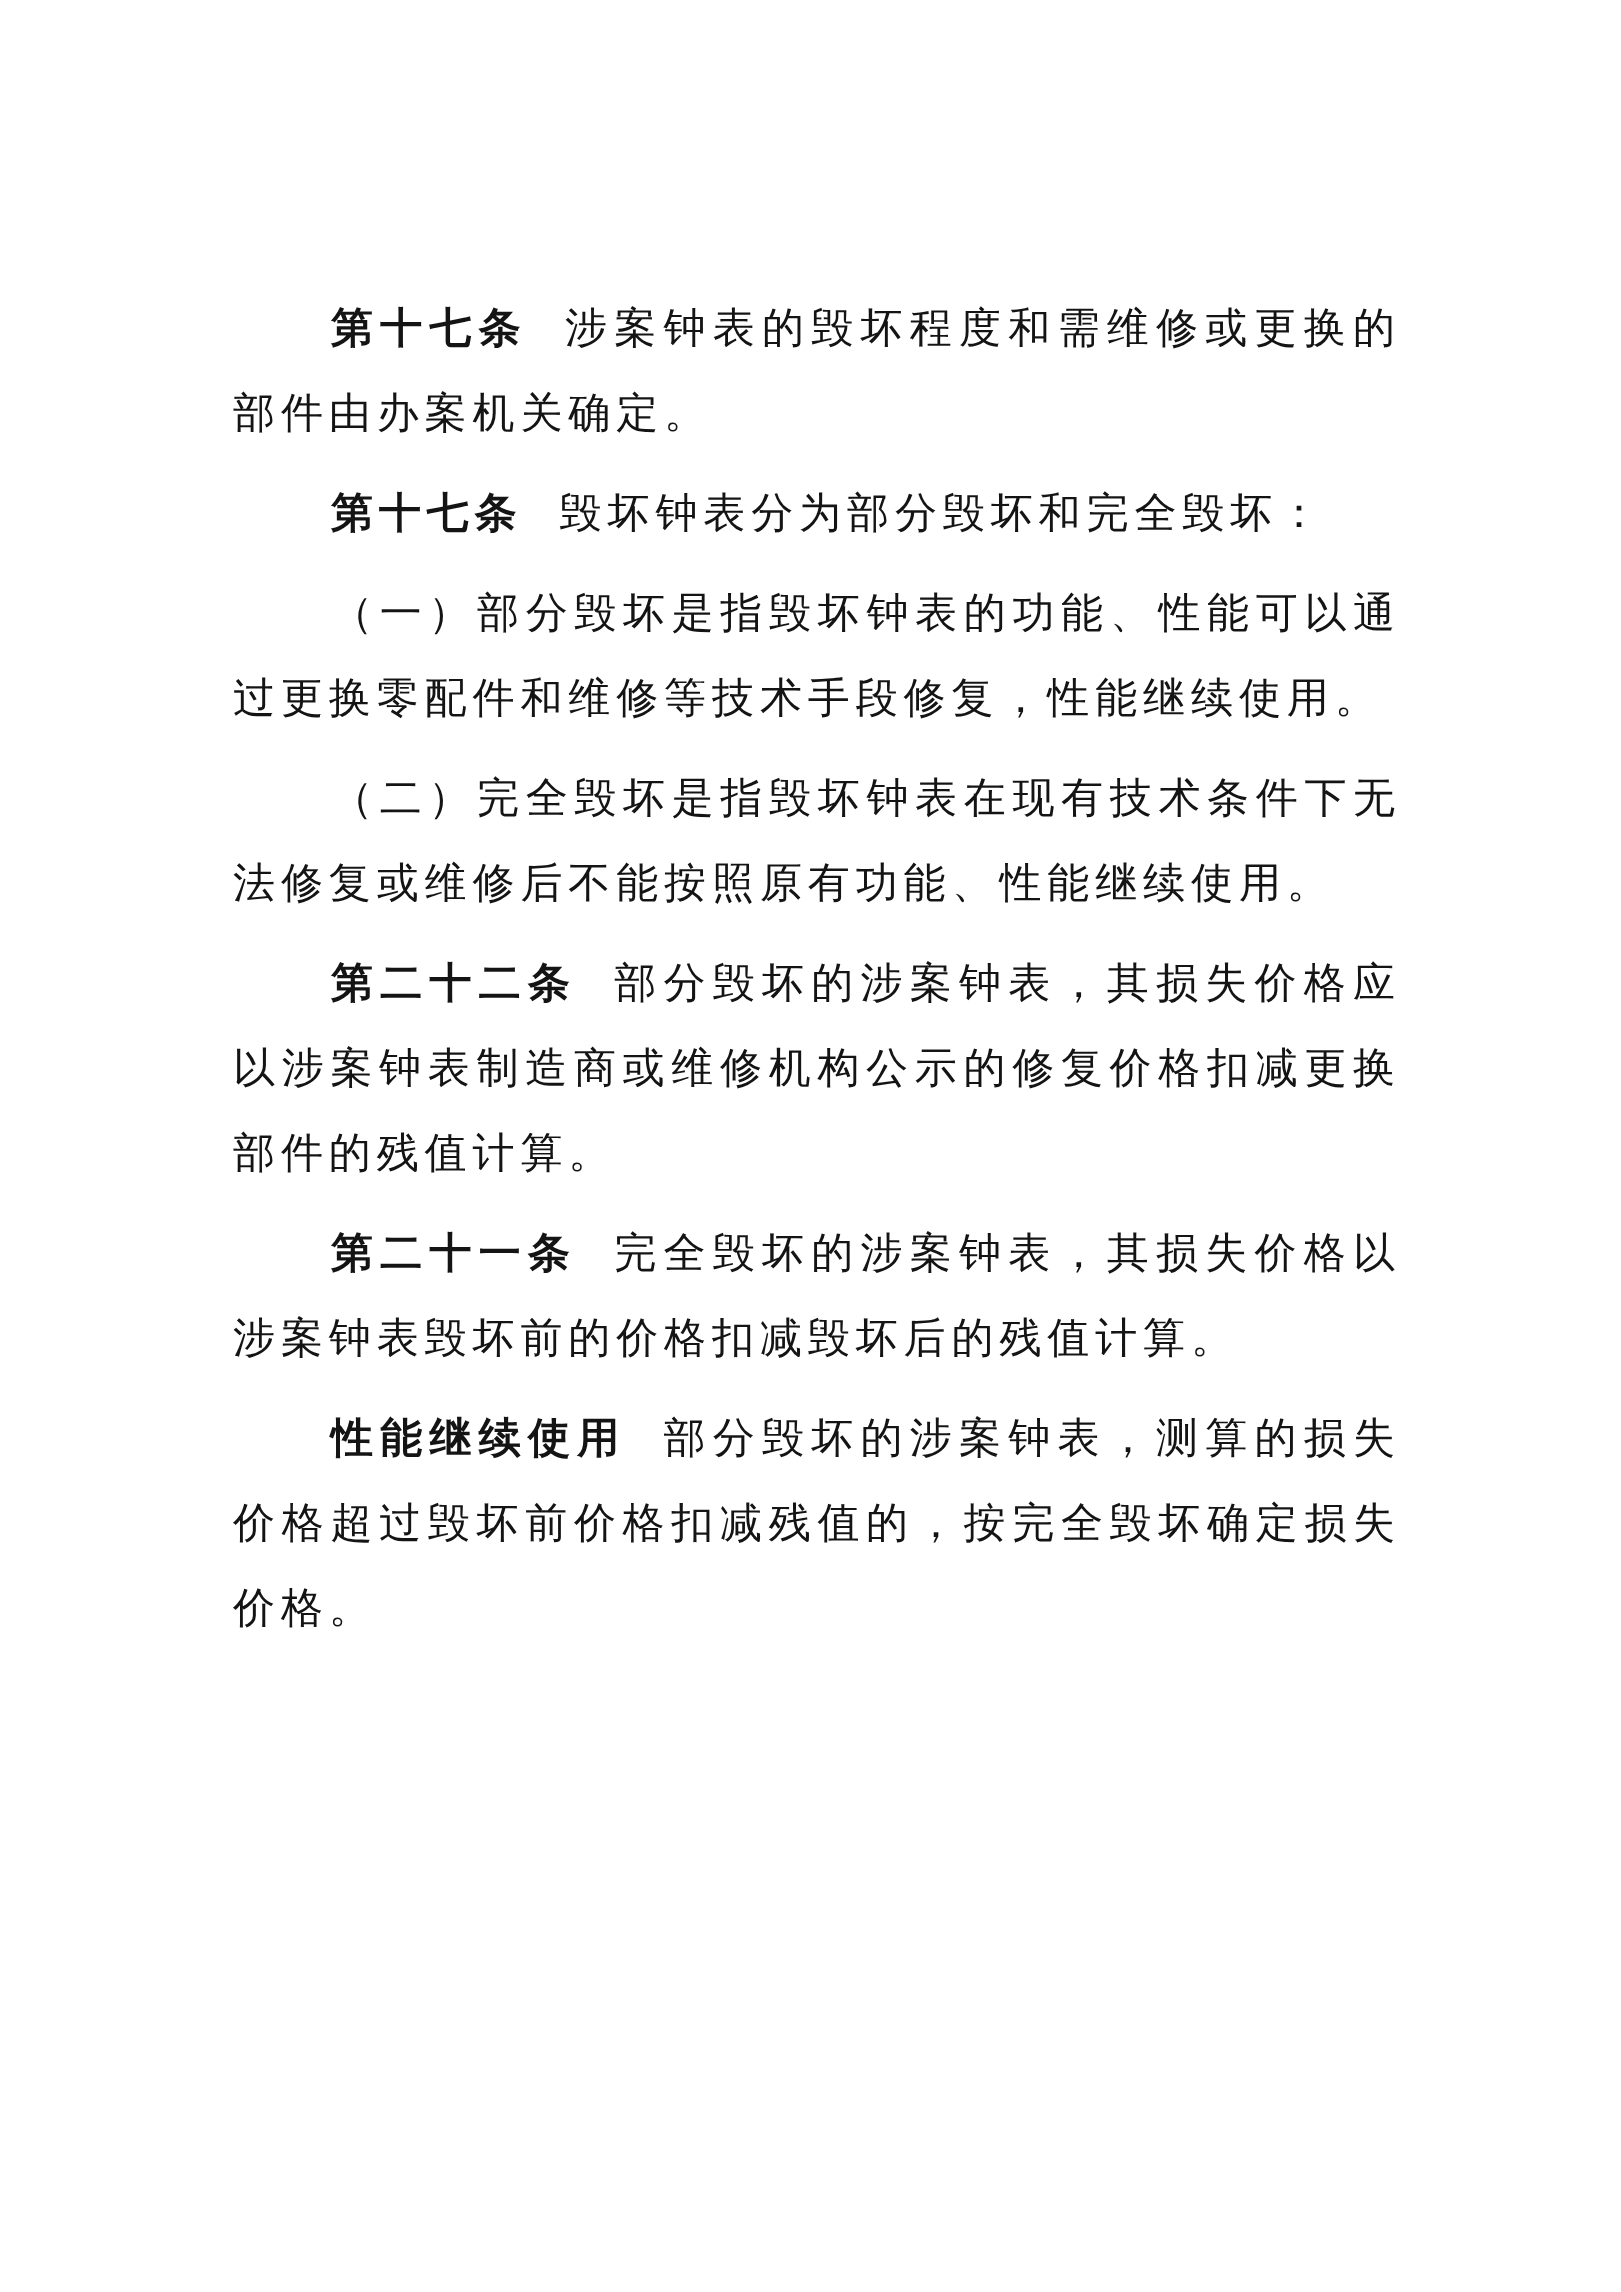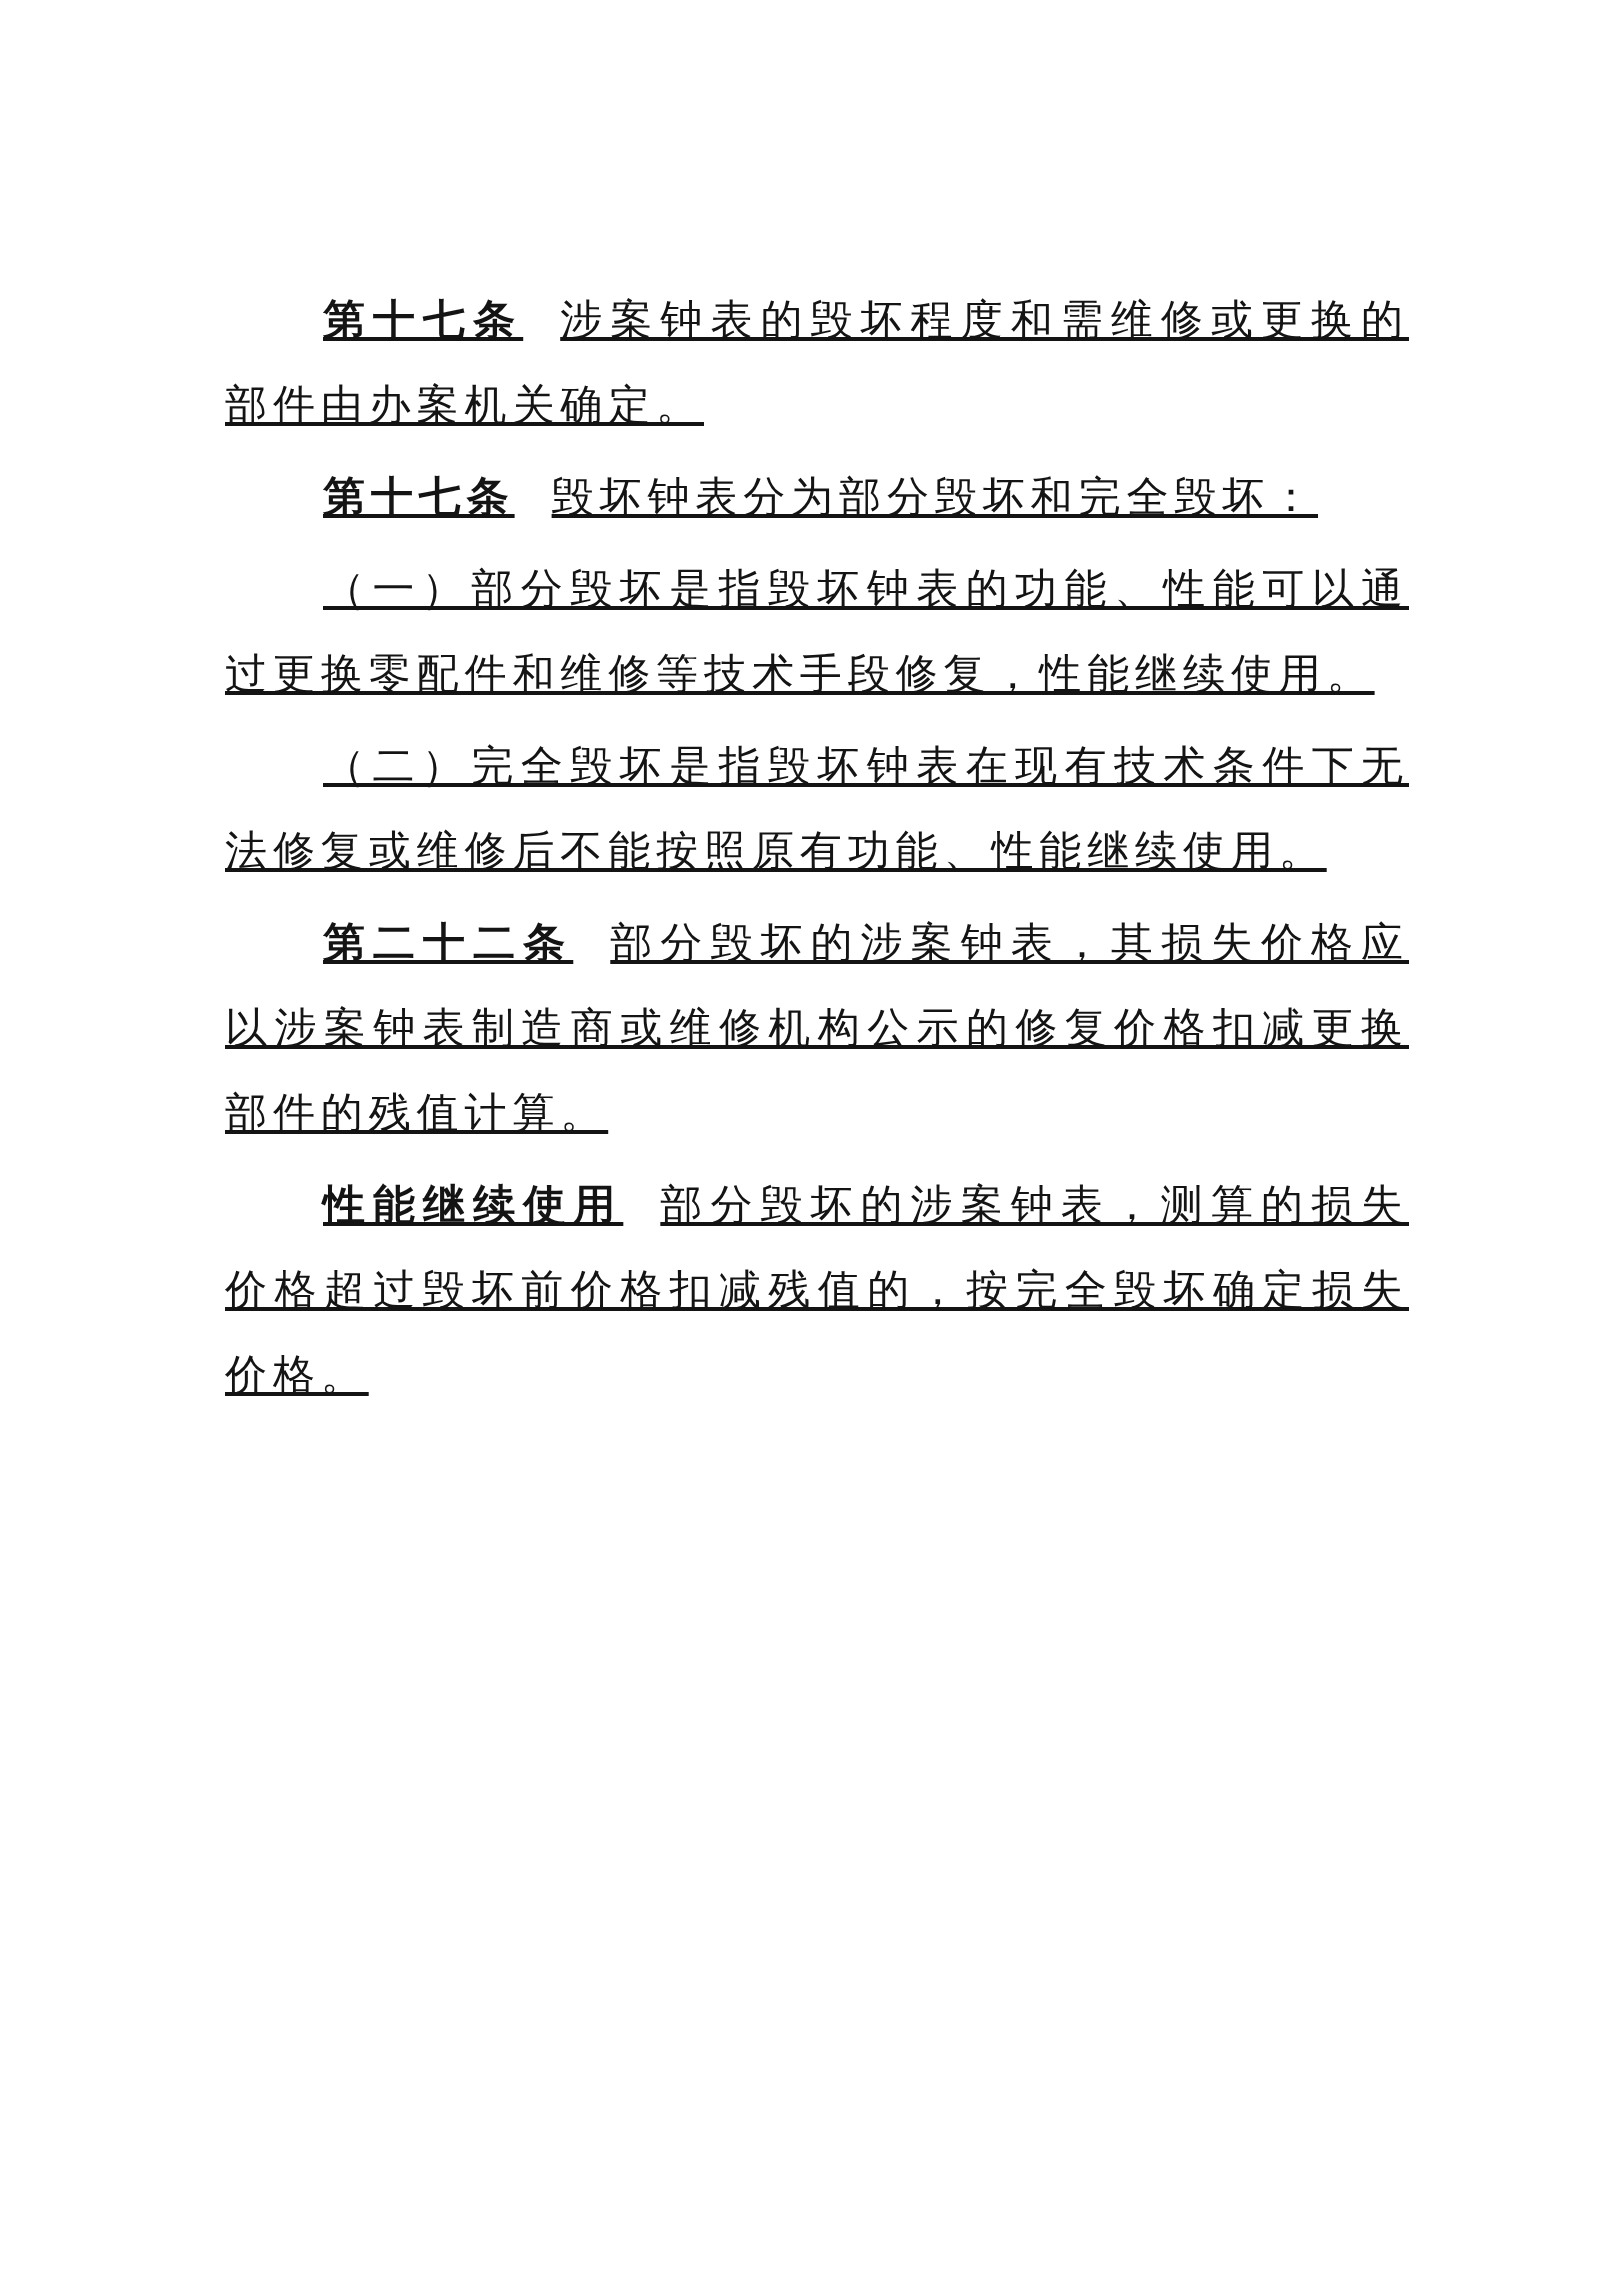--- a/index.html
+++ b/index.html
@@ -14,31 +14,30 @@
     background: #ffffff;
     overflow: hidden;
   }
   .content {
     position: absolute;
     left: 218px;
     top: 271px;
     width: 1198px;
   }
   .para {
-    margin: 7px;
+    margin: 15px;
     font-family: "Liberation Serif", "DejaVu Serif", serif;
     font-size: 42px;
     line-height: 85px;
     color: #141414;
     letter-spacing: 5.9px;
     text-align: justify;
     text-justify: inter-character;
     text-indent: 98px;
     font-weight: 400;
-    text-decoration: underline;
   }
   .article {
     font-weight: 700;
     margin-right: 37px;
   }
   .article:empty {
     margin-right: 0;
   }
 </style>
 </head>
@@ -51,18 +50,19 @@
 
     <p class="para"><b class="article">第十七条</b><span>毁坏钟表分为部分毁坏和完全毁坏：</span></p>
 
     <p class="para"><b class="article"></b><span>（一）部分毁坏是指毁坏钟表的功能、性能可以通过更换零配件和维修等技术手段修复，性能继续使用。</span></p>
 
     <p class="para"><b class="article"></b><span>（二）完全毁坏是指毁坏钟表在现有技术条件下无法修复或维修后不能按照原有功能、性能继续使用。</span></p>
 
     <p class="para"><b class="article">第二十二条</b><span>部分毁坏的涉案钟表，其损失价格应以涉案钟表制造商或维修机构公示的修复价格扣减更换部件的残值计算。</span></p>
 
 
+    <p class="para"><b class="article">第二十一条</b><span>完全毁坏的涉案钟表，其损失价格以涉案钟表毁坏前的价格扣减毁坏后的残值计算。</span></p>
 
     <p class="para"><b class="article">性能继续使用</b><span>部分毁坏的涉案钟表，测算的损失价格超过毁坏前价格扣减残值的，按完全毁坏确定损失价格。</span></p>
 
   </div>
 </div>
 
 
 </body></html>

